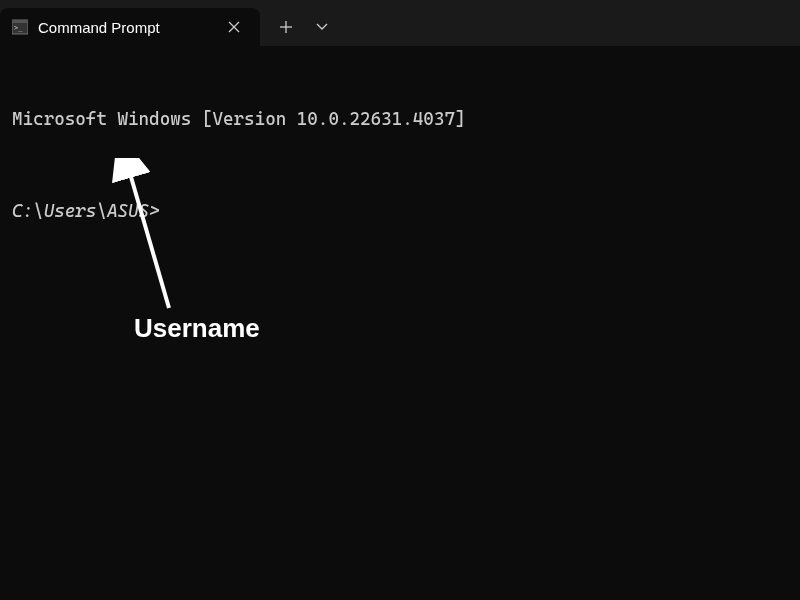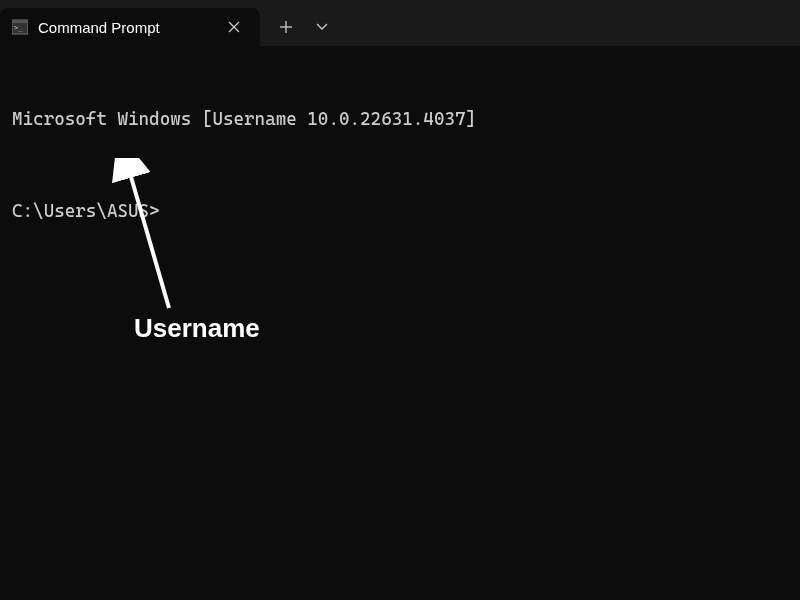--- a/index.html
+++ b/index.html
@@ -87,20 +87,21 @@
       line-height: 1.3;
       color: #cccccc;
       white-space: pre;
     }
     .terminal-line1, .terminal-line2 {
       display: block;
     }
     .prompt-line {
       margin-top: 22px;
       display: block;
+      font-style: italic;
     }
     .annotation {
       position: absolute;
       left: 104px;
       top: 158px;
       pointer-events: none;
       width: 200px;
       height: 200px;
     }
     .annotation svg {
@@ -147,21 +148,21 @@
     </div>
     <div class="titlebar-btn dropdown">
       <svg width="12" height="8" viewBox="0 0 12 8">
         <polyline points="1,1 6,6 11,1" fill="none" stroke="#ccc" stroke-width="1.3"></polyline>
       </svg>
     </div>
   </div>
 </div>
 
 <div class="terminal">
-  <span class="terminal-line1">Microsoft Windows [Username 10.0.22631.4037]</span>
+  <span class="terminal-line1">Microsoft Windows [Version 10.0.22631.4037]</span>
   <span class="prompt-line">C:\Users\ASUS&gt;</span>
 </div>
 
 <div class="annotation">
   <svg width="200" height="200">
     <defs>
       <marker id="arrowhead" markerWidth="12" markerHeight="10" refX="2" refY="5" orient="auto">
         <polygon points="0 0, 12 5, 0 10" fill="#fff"></polygon>
       </marker>
     </defs>

